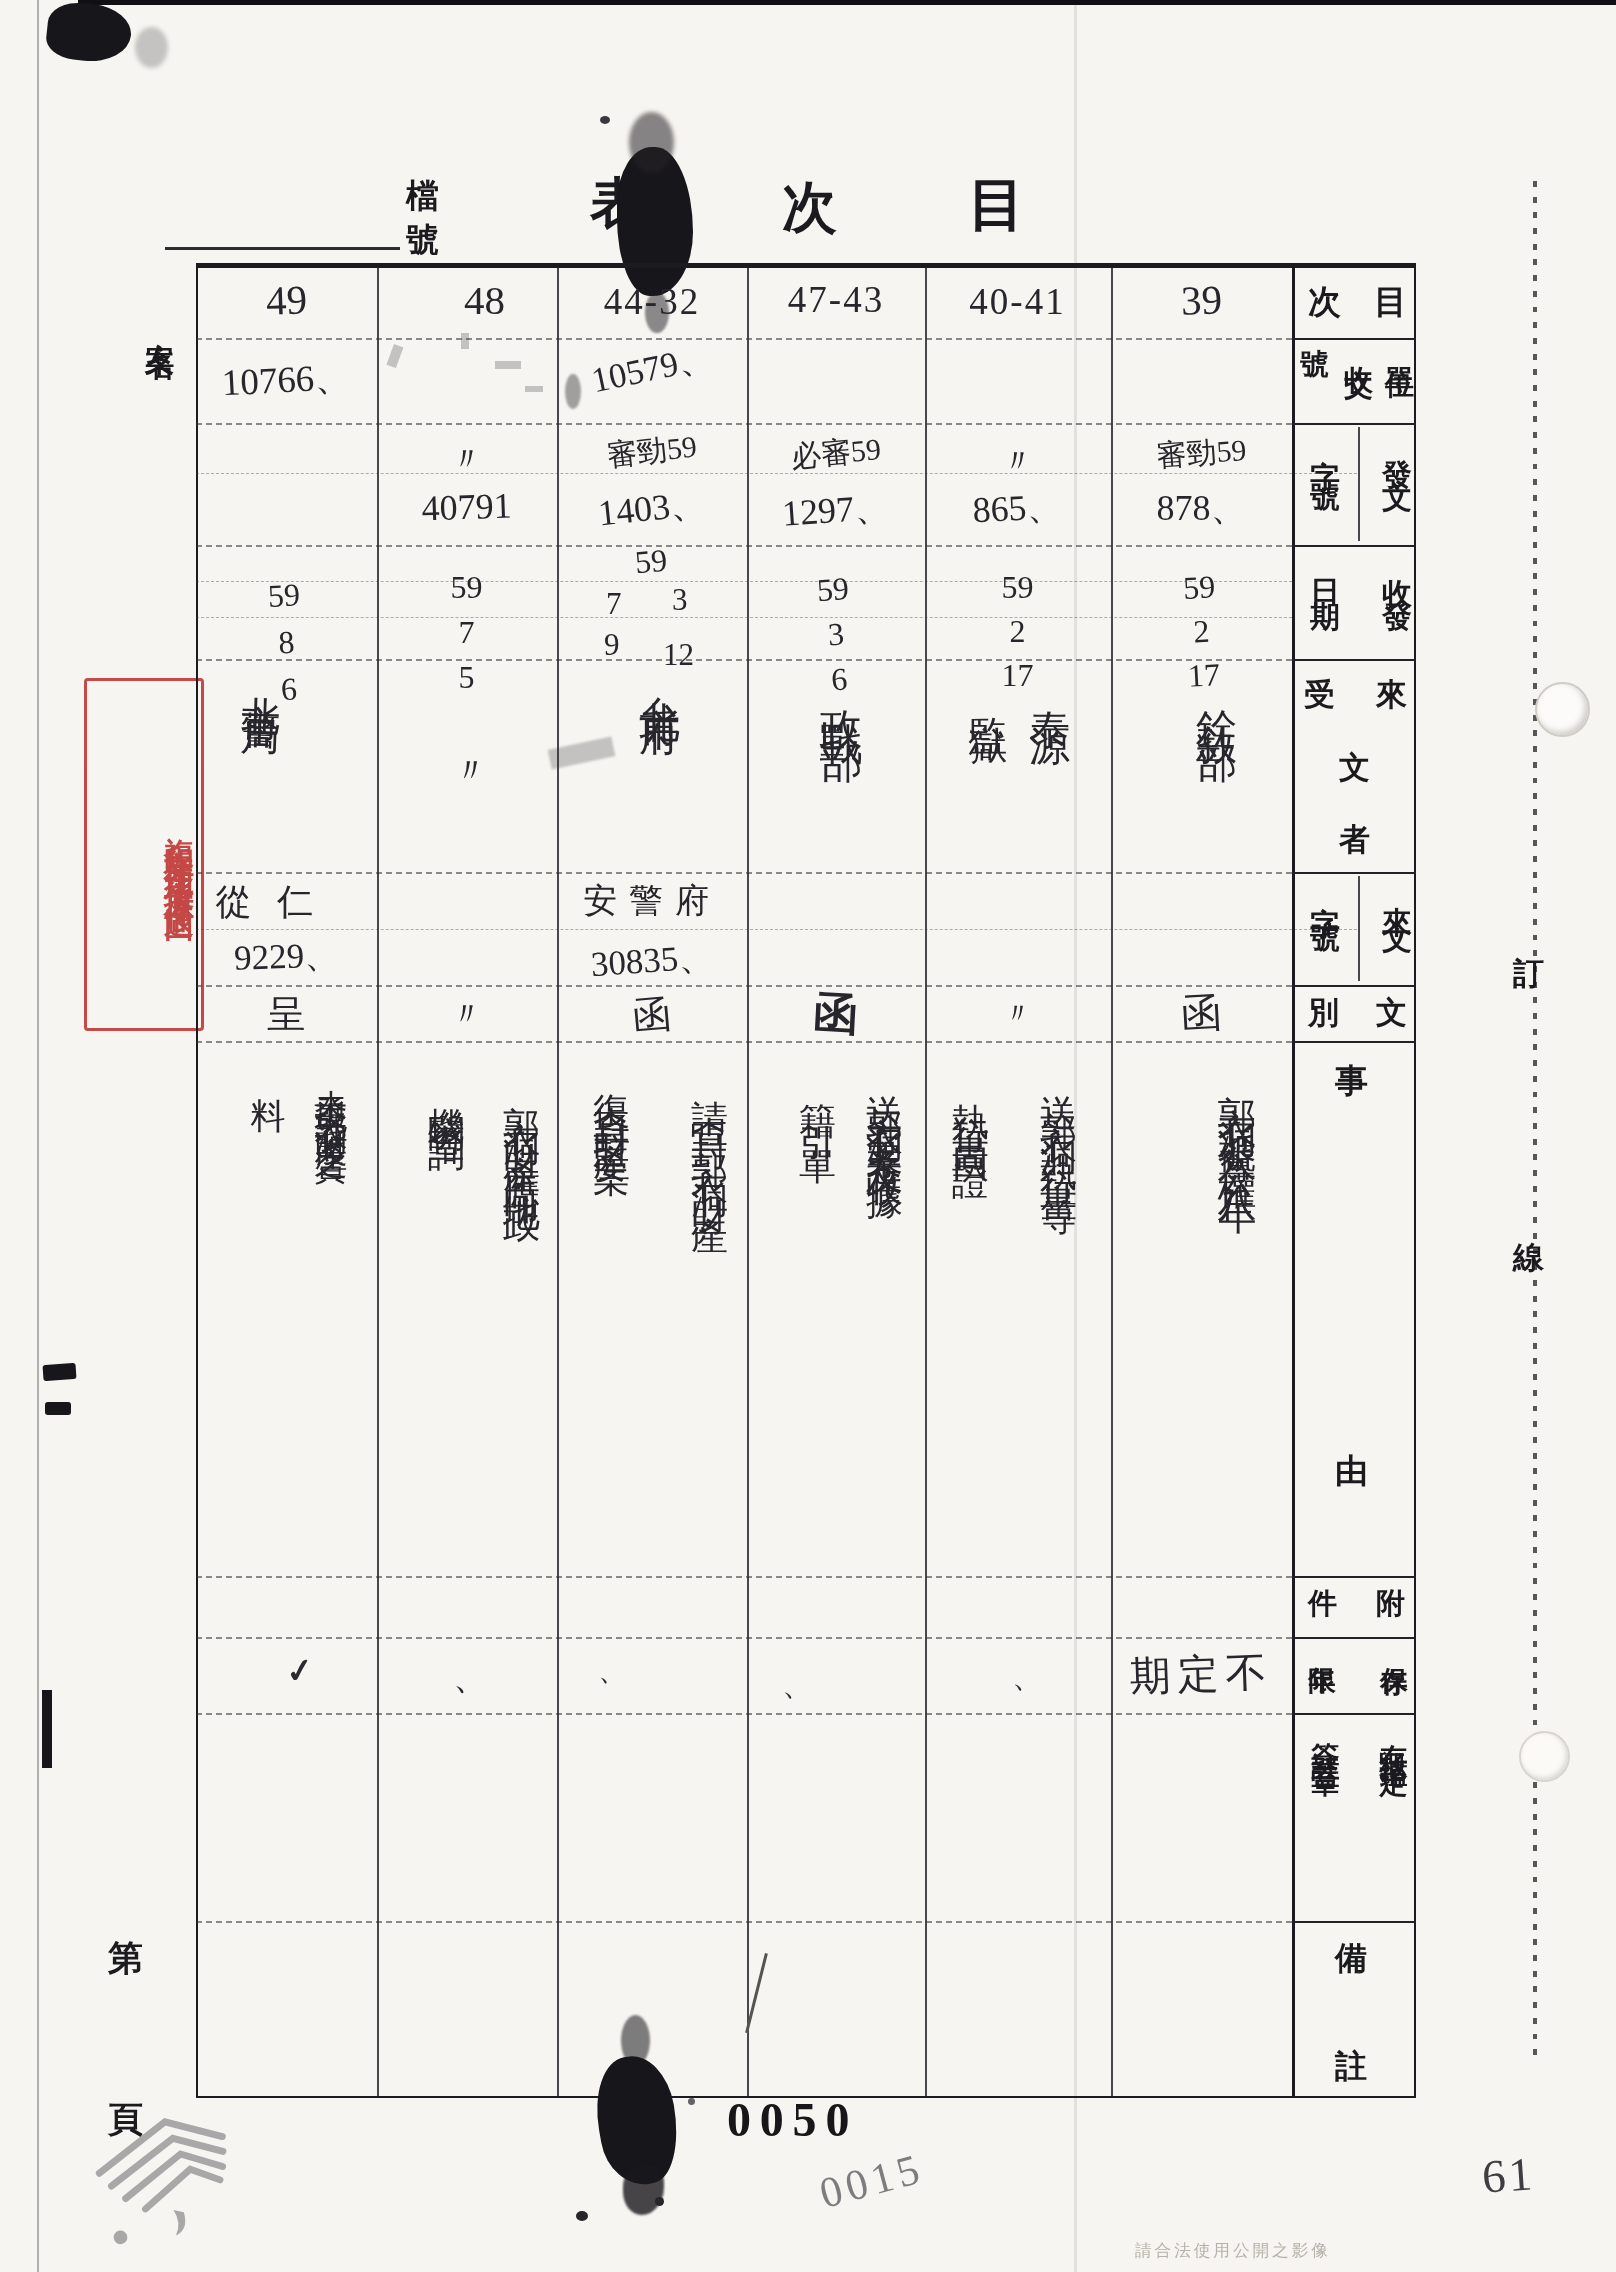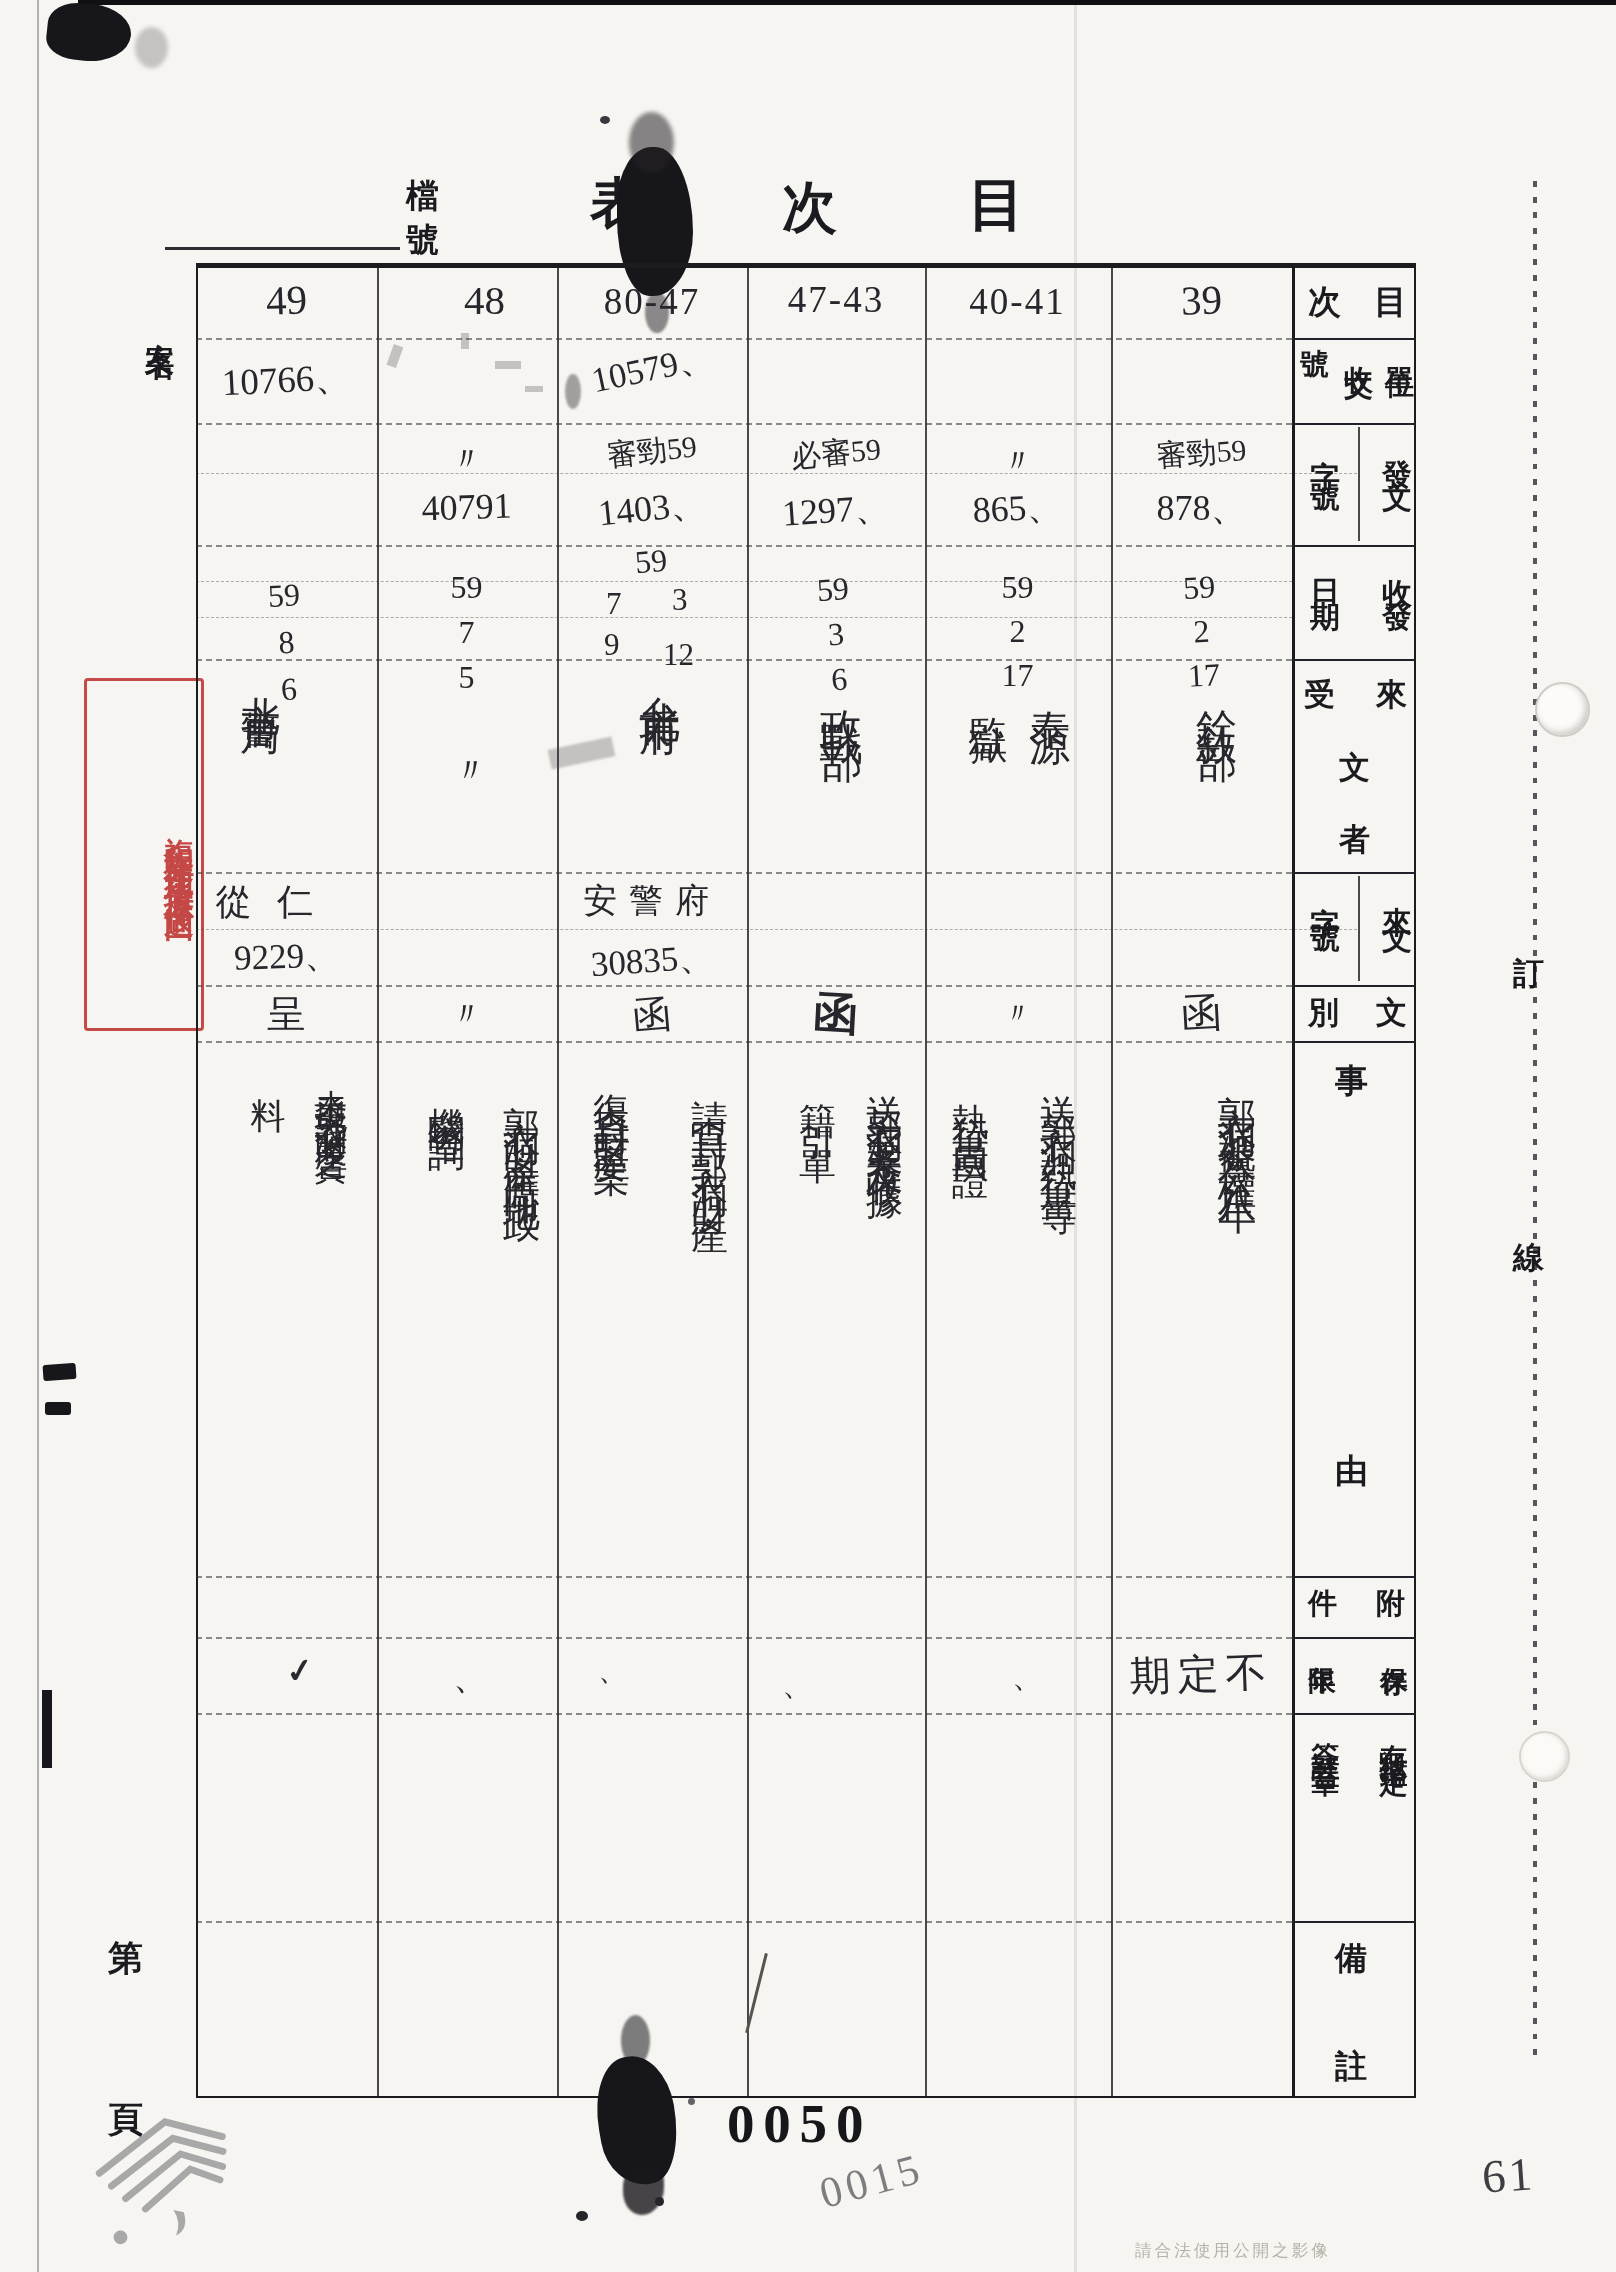--- a/index.html
+++ b/index.html
@@ -129,21 +129,21 @@
   <div class="abs pr v" style="left:1376px;top:1645px;font-size:27.4px;letter-spacing:2px;">保存</div>
 
   <div class="abs pr v" style="left:1306px;top:1721px;font-size:28px;letter-spacing:7.8px;">簽註蓋章</div>
   <div class="abs pr v" style="left:1374px;top:1721px;font-size:28px;letter-spacing:7.8px;">存毀鑑定</div>
 
   <div class="abs pr" style="left:1335px;top:1937px;font-size:32px;">備</div>
   <div class="abs pr" style="left:1335px;top:2045px;font-size:32px;">註</div>
 
   <div class="abs hw ctr" style="left:196px;top:276px;width:181px;font-size:41px;transform:rotate(-2deg);">49</div>
   <div class="abs hw ctr" style="left:377px;top:276px;width:215px;font-size:41px;">48</div>
-  <div class="abs hw ctr" style="left:557px;top:280px;width:190px;font-size:37px;letter-spacing:2px;">80-47</div>
+  <div class="abs hw ctr" style="left:557px;top:280px;width:190px;font-size:37px;letter-spacing:2px;">44-32</div>
   <div class="abs hw ctr" style="left:747px;top:278px;width:178px;font-size:37px;letter-spacing:2px;">47-43</div>
   <div class="abs hw ctr" style="left:925px;top:280px;width:185px;font-size:37px;letter-spacing:2px;">40-41</div>
   <div class="abs hw ctr" style="left:1111px;top:276px;width:181px;font-size:41px;transform:rotate(-2deg);">39</div>
 
   <div class="abs hw ctr" style="left:196px;top:355px;width:181px;font-size:37px;transform:rotate(-3deg);">10766、</div>
   <div class="abs hw ctr" style="left:557px;top:345px;width:190px;font-size:35px;transform:rotate(-12deg);">10579、</div>
 
   <div class="abs smudge" style="left:390px;top:345px;width:9.8px;height:21.6px;transform:rotate(20deg);"></div>
   <div class="abs smudge" style="left:495px;top:361px;width:25.5px;height:7.8px;"></div>
   <div class="abs smudge" style="left:525px;top:386px;width:17.6px;height:5.9px;"></div>
@@ -234,21 +234,21 @@
 
   <div class="abs" style="left:755px;top:1952px;width:2.5px;height:82px;background:#56544f;transform:rotate(14deg);"></div>
 
   <div class="abs blot" style="left:598px;top:2056px;width:78px;height:129px;border-radius:50% 50% 45% 55%/55% 45% 60% 40%;transform:rotate(-10deg);"></div>
   <div class="abs" style="left:623px;top:2164px;width:41px;height:51px;background:rgba(25,24,28,.8);border-radius:50% 40% 60% 50%;filter:blur(1px);"></div>
   <div class="abs" style="left:621px;top:2015px;width:29px;height:51px;background:rgba(25,24,28,.55);border-radius:50%;filter:blur(1px);"></div>
   <div class="abs" style="left:576px;top:2211px;width:11.8px;height:9.8px;background:#26252a;border-radius:50%;"></div>
   <div class="abs" style="left:655px;top:2197px;width:8.8px;height:8.8px;background:#26252a;border-radius:50%;"></div>
   <div class="abs" style="left:688px;top:2098px;width:6.9px;height:6.9px;background:rgba(38,37,42,.7);border-radius:50%;"></div>
 
-  <div class="abs pr" style="left:727px;top:2092px;font-size:55px;letter-spacing:8.8px;color:#17171a;">0050</div>
+  <div class="abs pr" style="left:727px;top:2092px;font-size:48px;letter-spacing:8.8px;color:#17171a;">0050</div>
   <div class="abs hw" style="left:819px;top:2156px;font-size:43px;color:#7d7d80;letter-spacing:4.9px;transform:rotate(-15deg);">0015</div>
   <div class="abs hw" style="left:1482px;top:2148px;font-size:47px;color:#3d3d42;letter-spacing:2.9px;transform:rotate(-4deg);">61</div>
   <div class="abs" style="left:1135px;top:2239px;font-size:16.7px;color:#b7b2a9;letter-spacing:2.9px;font-family:Liberation Sans, sans-serif;">請合法使用公開之影像</div>
 
   <div class="abs" style="left:1533px;top:181px;width:3.9px;height:1877px;background:repeating-linear-gradient(to bottom,#3a3a40 0 5.9px,transparent 5.9px 15.7px);opacity:.85;"></div>
   <div class="abs pr" style="left:1513px;top:953px;font-size:31px;">訂</div>
   <div class="abs pr" style="left:1513px;top:1237px;font-size:31px;">線</div>
   <div class="abs" style="left:1535px;top:682px;width:51px;height:51px;border-radius:50%;background:#fcfbf9;border:2px solid #cfccc6;box-shadow:inset -2.9px -2.9px 5.9px rgba(120,115,105,.35);"></div>
   <div class="abs" style="left:1519px;top:1731px;width:47px;height:47px;border-radius:50%;background:#fbfaf7;border:2px solid #d8d5cf;box-shadow:inset -2px -2px 4.9px rgba(120,115,105,.25);"></div>
 

